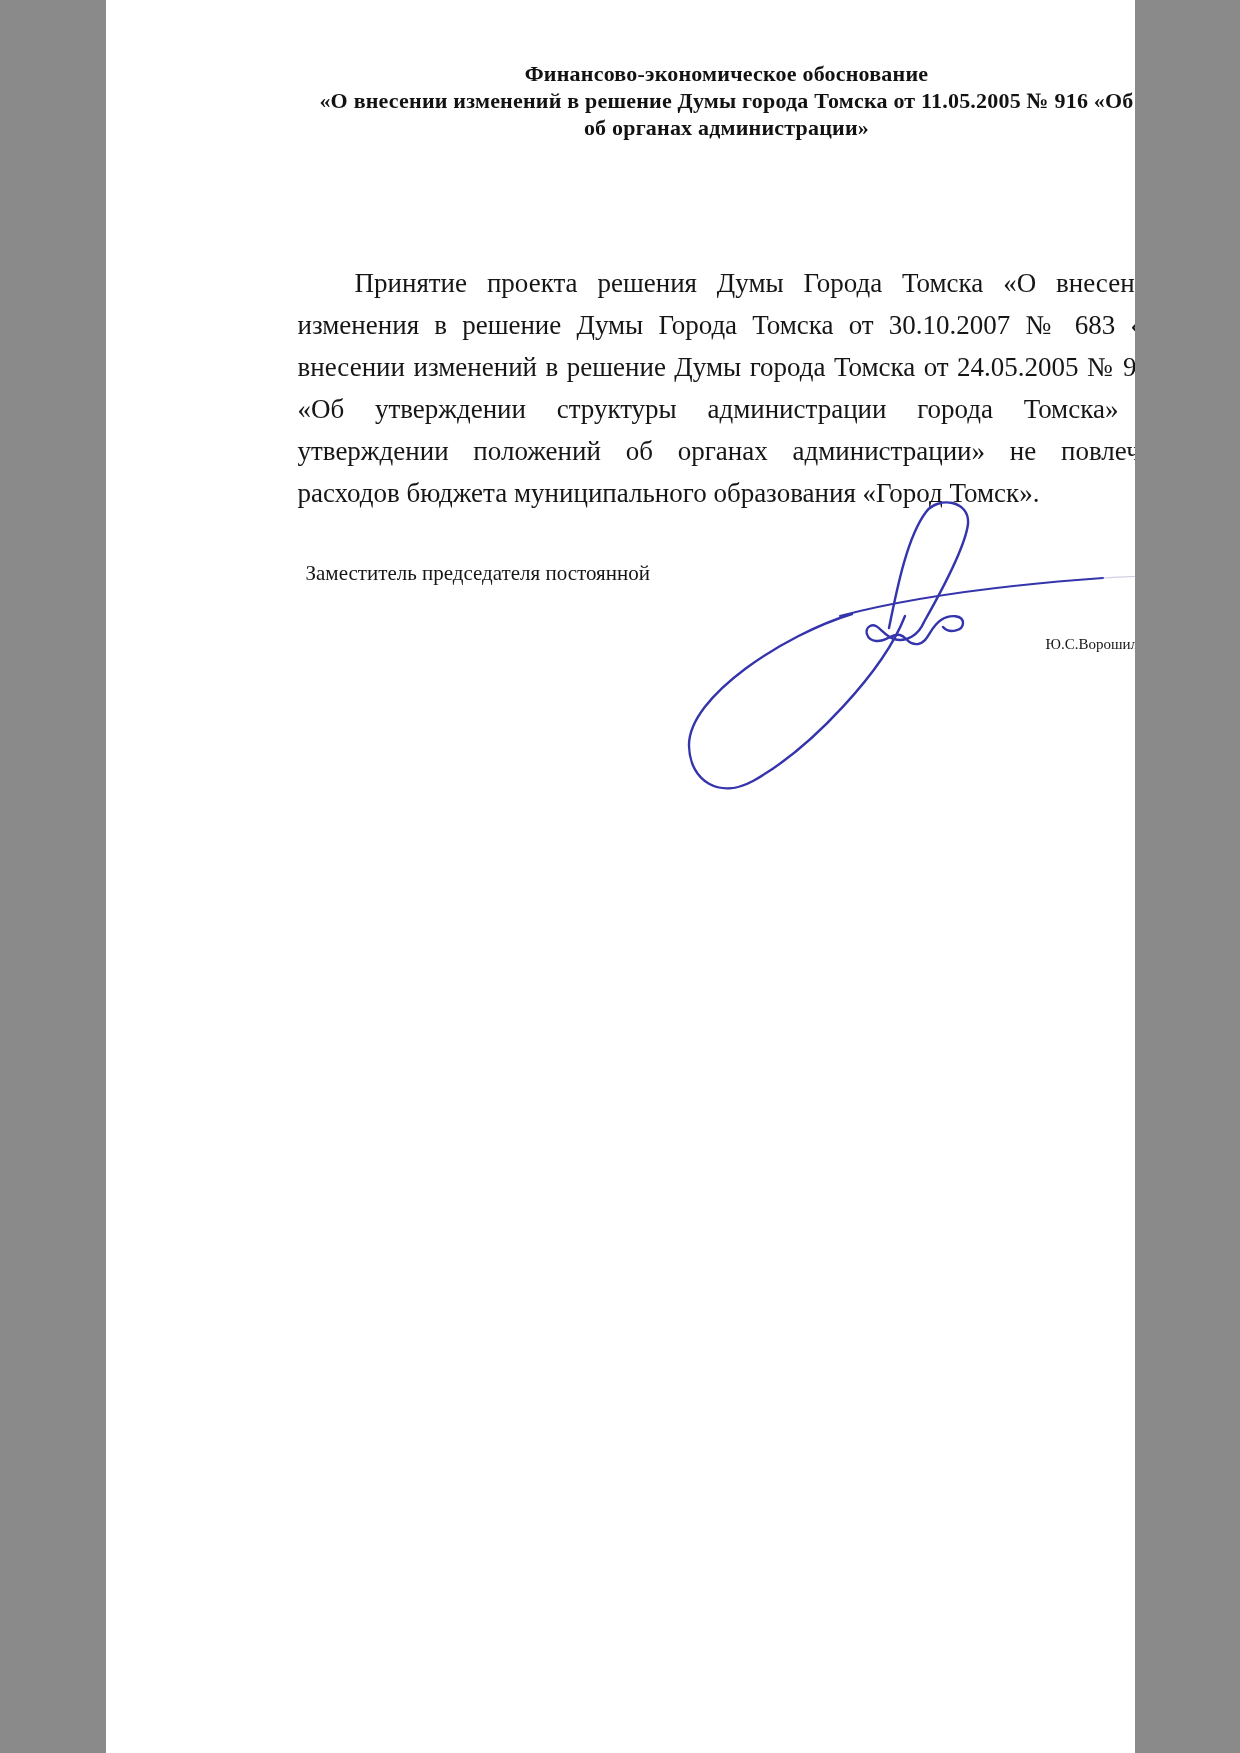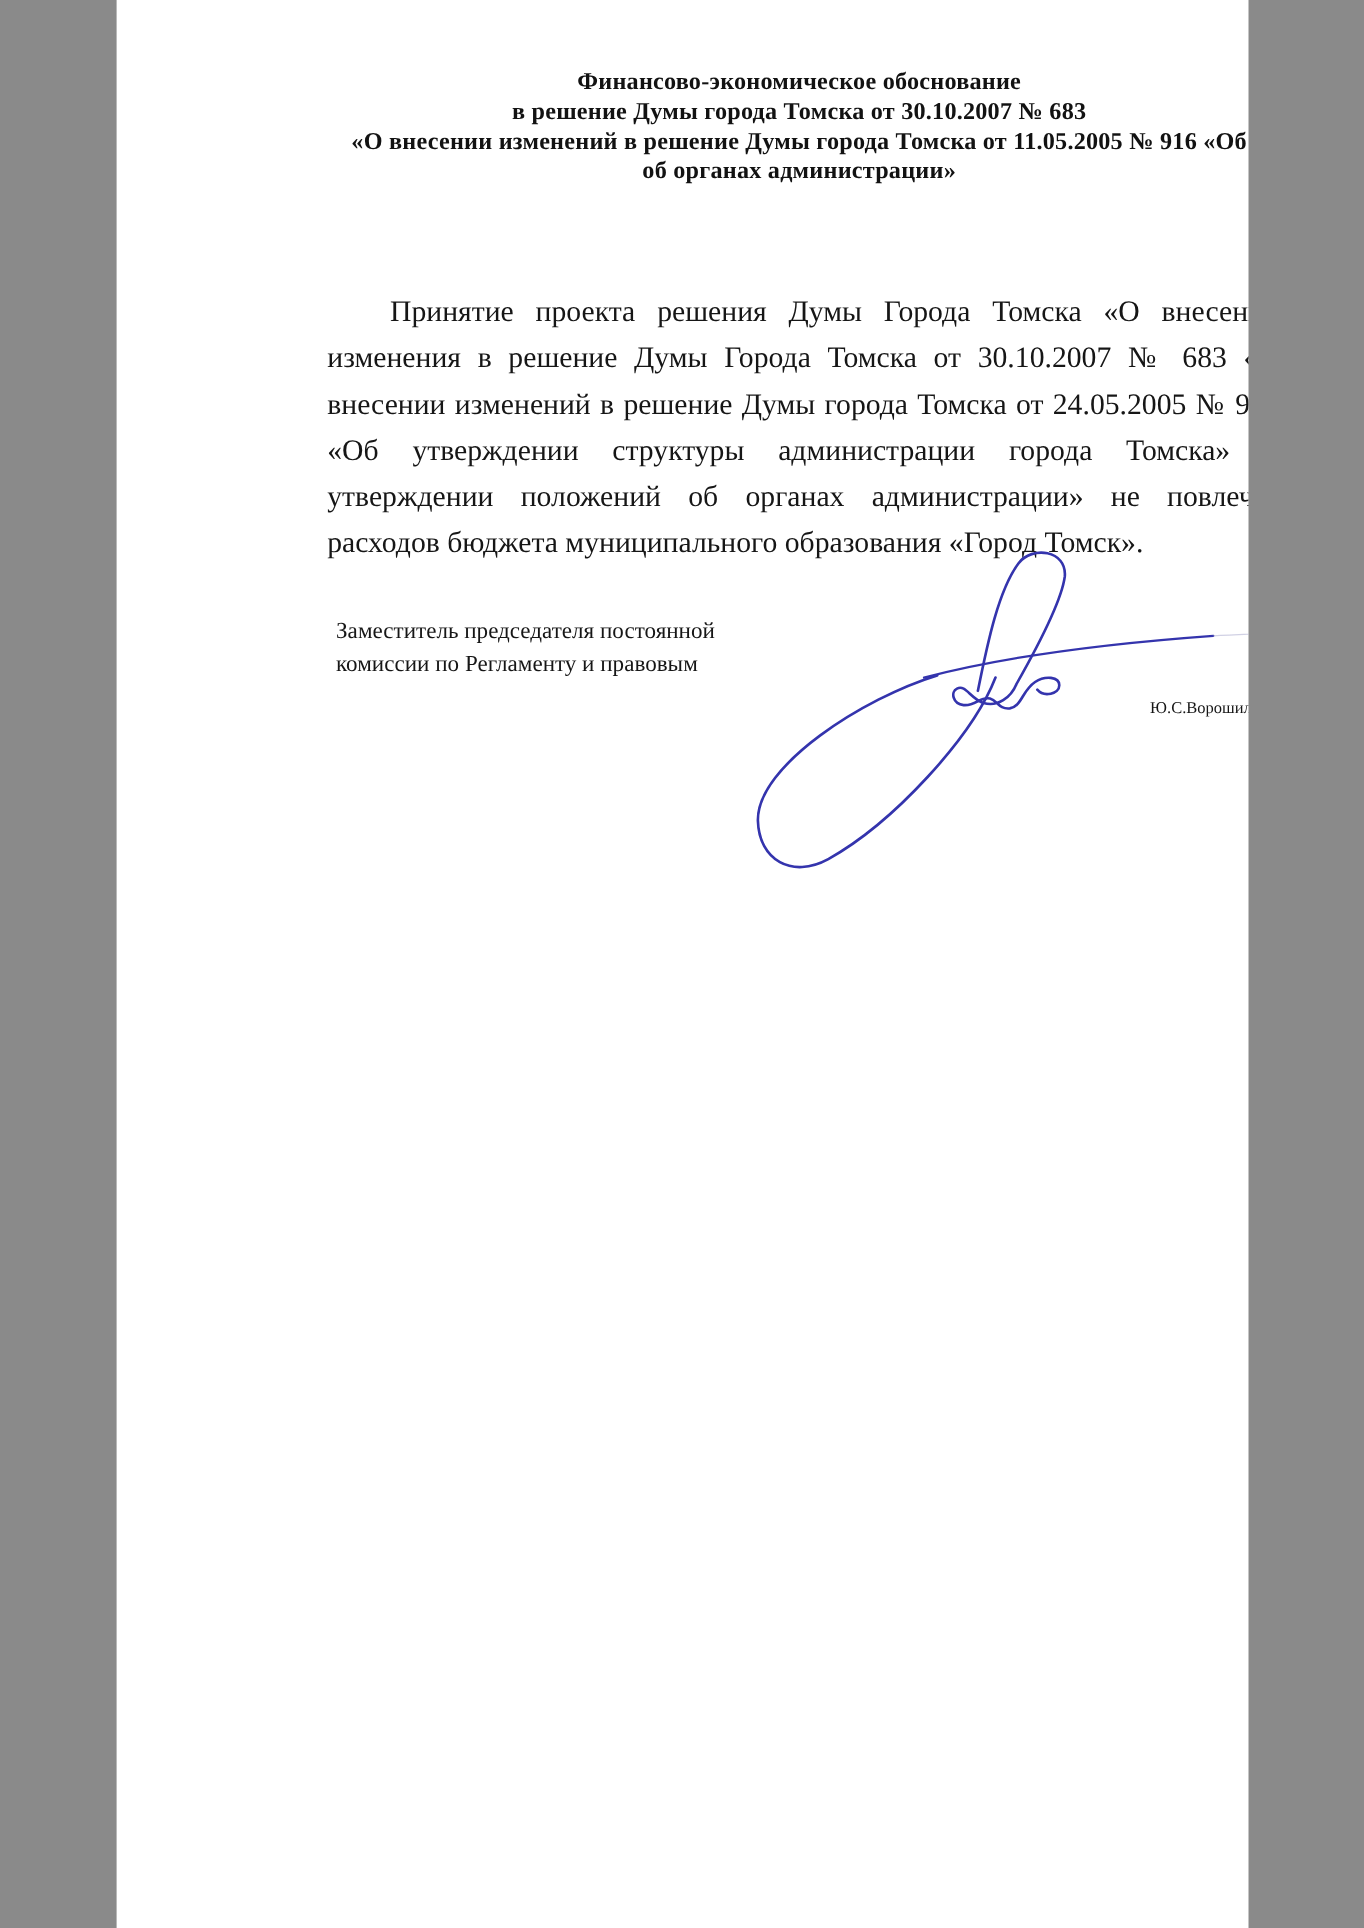--- a/index.html
+++ b/index.html
@@ -70,30 +70,28 @@
     pointer-events: none;
   }
 </style>
 </head>
 <body>
 
 <div class="page">
 
   <header class="doc-title">
     <div>Финансово-экономическое обоснование</div>
-    <div>в решение Думы города Томска от 30.10.2007 № 683</div>
     <div>«О внесении изменений в решение Думы города Томска от 11.05.2005 № 916 «Об</div>
     <div>об органах администрации»</div>
   </header>
 
   <p class="doc-body">Принятие проекта решения Думы Города Томска «О внесении изменения в решение Думы Города Томска от 30.10.2007 № 683 «О внесении изменений в решение Думы города Томска от 24.05.2005 № 916 «Об утверждении структуры администрации города Томска» и утверждении положений об органах администрации» не повлечет расходов бюджета муниципального образования «Город Томск».</p>
 
   <div class="sig-block">
     <div>Заместитель председателя постоянной</div>
-    <div>комиссии по Регламенту и правовым</div>
   </div>
 
   <div class="sig-name">Ю.С.Ворошилин</div>
 
   <svg class="signature-svg" viewBox="0 0 580 370" xmlns="http://www.w3.org/2000/svg">
 
     <path d="M 226 166
              C 160 186, 62 248, 63 298
              C 64 334, 94 351, 127 333
              C 186 300, 258 222, 279 168" fill="none" stroke-width="2.4" stroke-linecap="round" stroke="#3434ad"></path>

